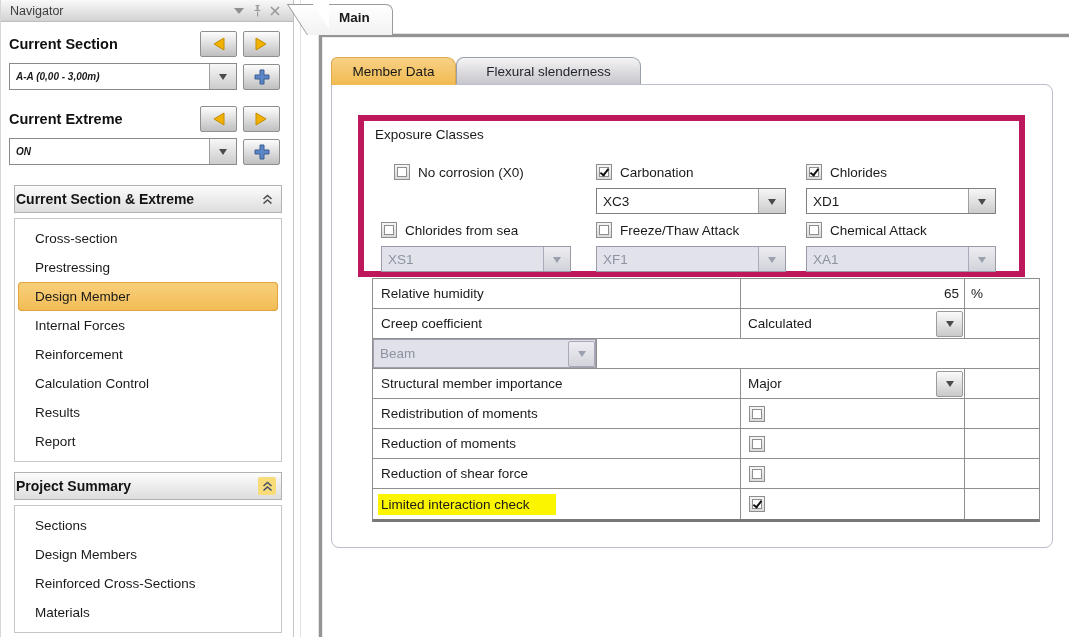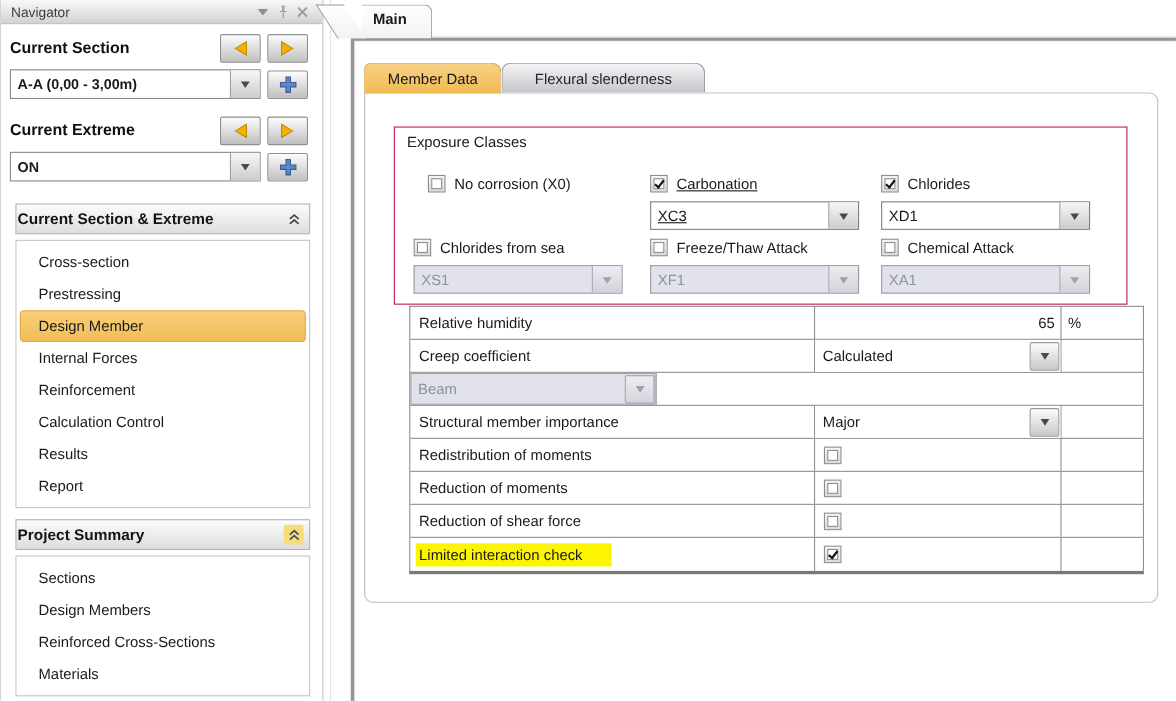--- a/index.html
+++ b/index.html
@@ -26,21 +26,21 @@
   .nav-label { flex:1; font-weight:bold; font-size:14.5px; color:#101010; }
   .sq-btn {
     width:37px; height:26px; margin-left:6px; border:1px solid #8f8f8f; border-radius:2px;
     background:linear-gradient(#fdfdfd,#bfbfbf); display:flex; align-items:center; justify-content:center;
   }
   .combo-row { display:flex; align-items:center; padding:6px 13px 0 8px; }
   .nav-combo {
     width:229px; height:27px; border:1px solid #8a8a8a; background:#fff;
     display:flex; align-items:center;
   }
-  .nav-combo .txt { flex:1; padding-left:6px; font-weight:bold; font-size:13px; white-space:nowrap; overflow:hidden; }
+  .nav-combo .txt { flex:1; padding-left:6px; font-weight:bold; font-size:10px; white-space:nowrap; overflow:hidden;font-style:italic; }
   .cbtn {
     width:27px; align-self:stretch; border-left:1px solid #9f9f9f;
     background:linear-gradient(#f7f7f7,#cccccc); display:flex; align-items:center; justify-content:center;
   }
   .cbtn::after { content:""; width:0; height:0; border:4px solid transparent; border-top:6px solid #4a4a4a; margin-top:5px; }
   .disabled .cbtn::after { border-top-color:#9aa0ac; }
 
   .group-head {
     width:268px; margin:20px 0 0 13px; height:28px; border:1px solid #b2b2b2;
     background:linear-gradient(#fcfcfc,#dddddd);
@@ -93,25 +93,25 @@
     background:linear-gradient(#f4f4f5,#c6c6cc);
     border:1px solid #9aa0a9; border-bottom:none; border-radius:8px 9px 0 0; color:#22262c;
   }
 
   #tab-page {
     position:absolute; left:331px; top:84px; width:722px; height:464px; z-index:4;
     background:#fff; border:1px solid #b9bfc9; border-radius:0 8px 8px 8px;
   }
 
   
-  #exposure { position:absolute; left:26px; top:30px; width:667px; height:162px; border:1px solid #be185d; background:#fff; }
+  #exposure { position:absolute; left:26px; top:30px; width:667px; height:162px; border:6px solid #be185d; background:#fff; }
   #exposure .exp-title { position:absolute; left:11px; top:6px; font-size:13.5px; }
   .exp-cell { position:absolute; width:196px; }
   .pos0 { left:30px;  top:42px; }
-  .pos1 { left:232px; top:42px;text-decoration:underline; }
+  .pos1 { left:232px; top:42px; }
   .pos2 { left:442px; top:42px; }
   .pos3 { left:17px;  top:100px; }
   .pos4 { left:232px; top:100px; }
   .pos5 { left:442px; top:100px; }
   .cb-row { display:flex; align-items:center; gap:8px; height:18px; font-size:13.5px; white-space:nowrap; }
 
   .cb {
     width:16px; height:16px; flex:0 0 16px; padding:2px;
     border:1px solid #8e8e8e; background:linear-gradient(#f5f5f5,#dadada); display:inline-block;
   }

